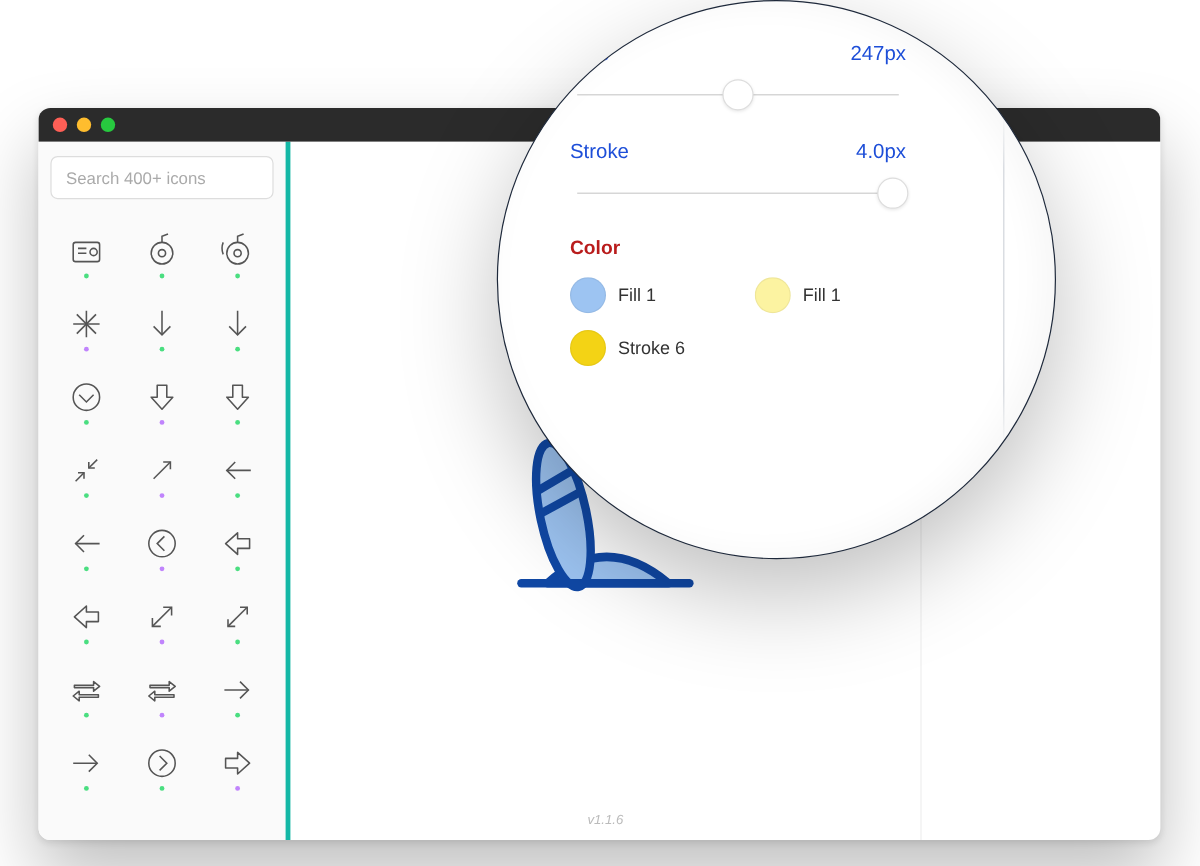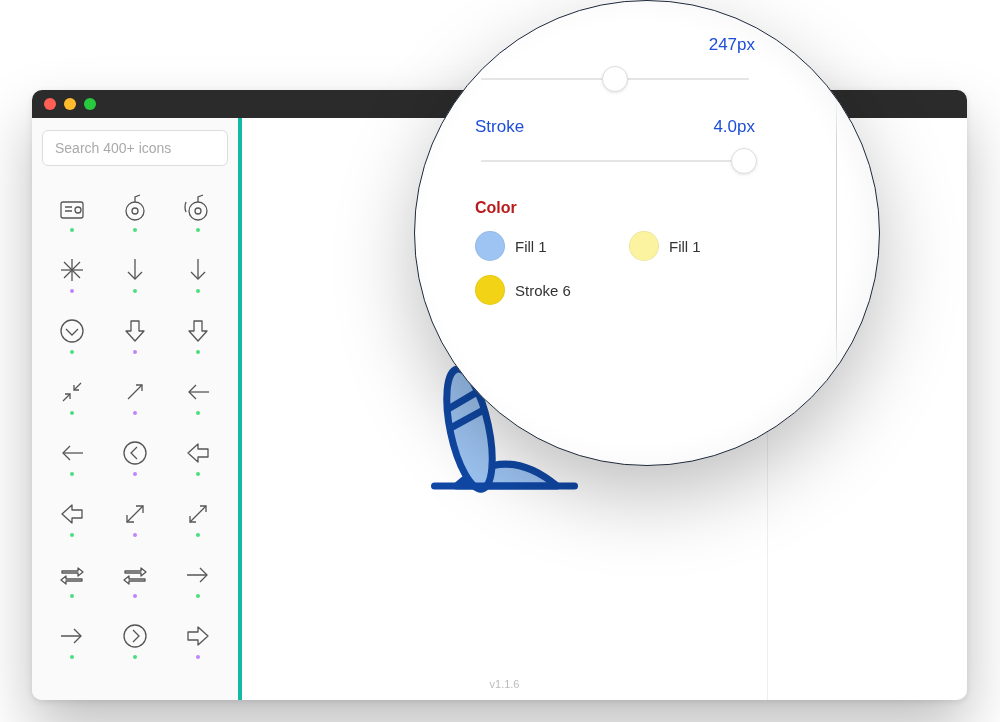--- a/index.html
+++ b/index.html
@@ -84,20 +84,21 @@
 .icon-cell svg { width: 34px; height: 34px; }
 .icon-cell .dot { width: 4px; height: 4px; border-radius: 50%; margin-top: 2px; }
 .dot.green { background: #4ade80; }
 .dot.purple { background: #c084fc; }
 .main {
   flex: 1;
   position: relative;
   display: flex;
   flex-direction: column;
   align-items: center;
+  font-style: italic;
 }
 .icon-title {
   margin-top: 12px;
   font-size: 18px;
   color: #7e22ce;
   font-weight: 400;
 }
 .pro-badge {
   margin-top: 4px;
   font-size: 11px;

